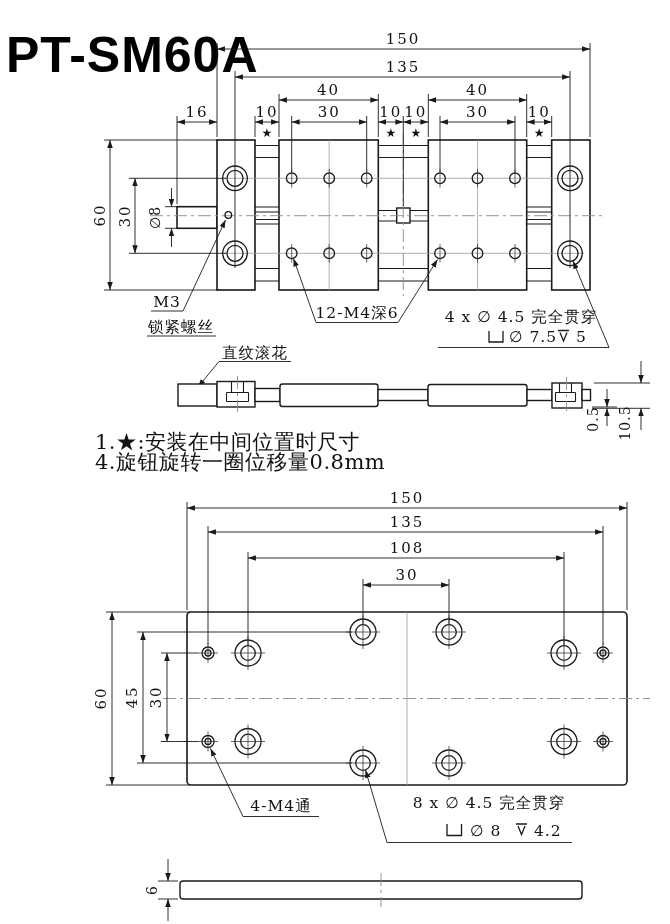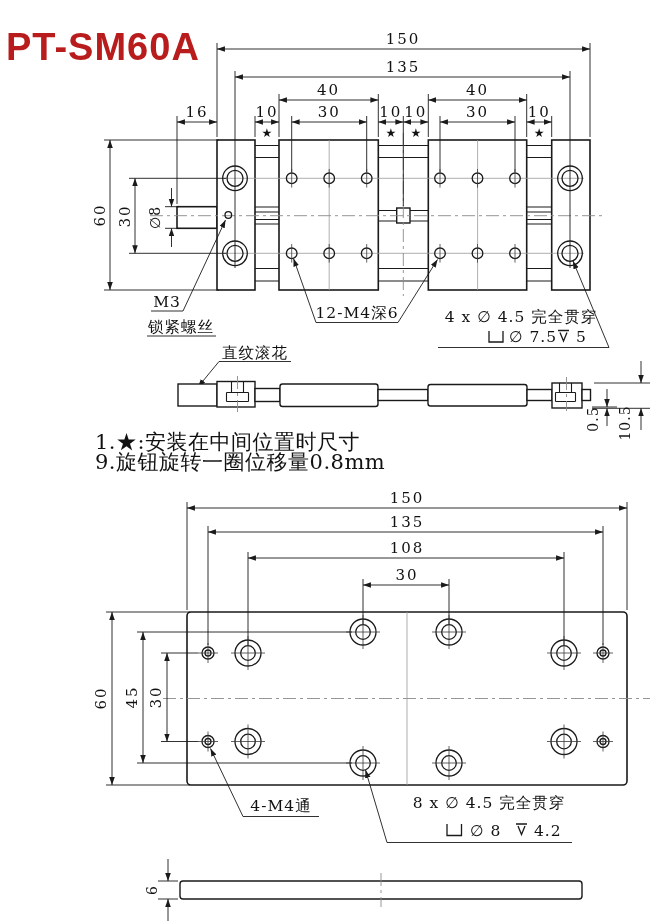--- a/index.html
+++ b/index.html
@@ -1,20 +1,20 @@
 <!DOCTYPE html>
 <html><head>
 <meta charset="utf-8">
 <style>
   html,body{margin:0;padding:0;background:#fff;}
   body{width:670px;height:924px;position:relative;overflow:hidden;
        font-family:"DejaVu Serif",serif;}
   .abs{position:absolute;}
   #title{left:6px;top:26px;font-family:"Liberation Sans",sans-serif;
-         font-weight:700;font-size:38px;letter-spacing:1px;color:#b91c1c;}
+         font-weight:700;font-size:50px;letter-spacing:1px;color:#000000;}
   .note{left:95px;font-size:21px;color:#111;letter-spacing:0.5px;white-space:nowrap;}
   #note1{top:428px;} #note2{top:448px;}
   svg{position:absolute;left:0;top:0;}
   .outline{fill:#fff;stroke:#1a1a1a;stroke-width:1.6;}
   .outline2{fill:#fff;stroke:#1a1a1a;stroke-width:1.4;}
   .rail{fill:none;stroke:#1a1a1a;stroke-width:1.1;}
   .hole{fill:none;stroke:#1a1a1a;stroke-width:1.3;}
   .thin{fill:none;stroke:#1a1a1a;stroke-width:0.9;}
   .dim{fill:none;stroke:#1a1a1a;stroke-width:0.9;}
   .cross{fill:none;stroke:#3a3a3a;stroke-width:0.8;}
@@ -237,13 +237,13 @@
     <rect class="outline2" x="180" y="881" width="402" height="18" rx="3"></rect>
     <path class="cldash" d="M381,873 V907"></path>
     <path class="thin" d="M158,881 H178 M158,899 H178"></path>
     <line class="dim" x1="168" y1="859" x2="168" y2="881" marker-end="url(#ar)"></line>
     <line class="dim" x1="168" y1="921" x2="168" y2="899" marker-end="url(#ar)"></line>
     <text class="dimtext-s" text-anchor="middle" transform="rotate(-90 157 890)" x="157" y="890">6</text>
   </g>
 </svg>
 
 <div id="note1" class="abs note">1.★:安装在中间位置时尺寸</div>
-<div id="note2" class="abs note">9.旋钮旋转一圈位移量0.8mm</div>
+<div id="note2" class="abs note">4.旋钮旋转一圈位移量0.8mm</div>
 
 </body></html>

